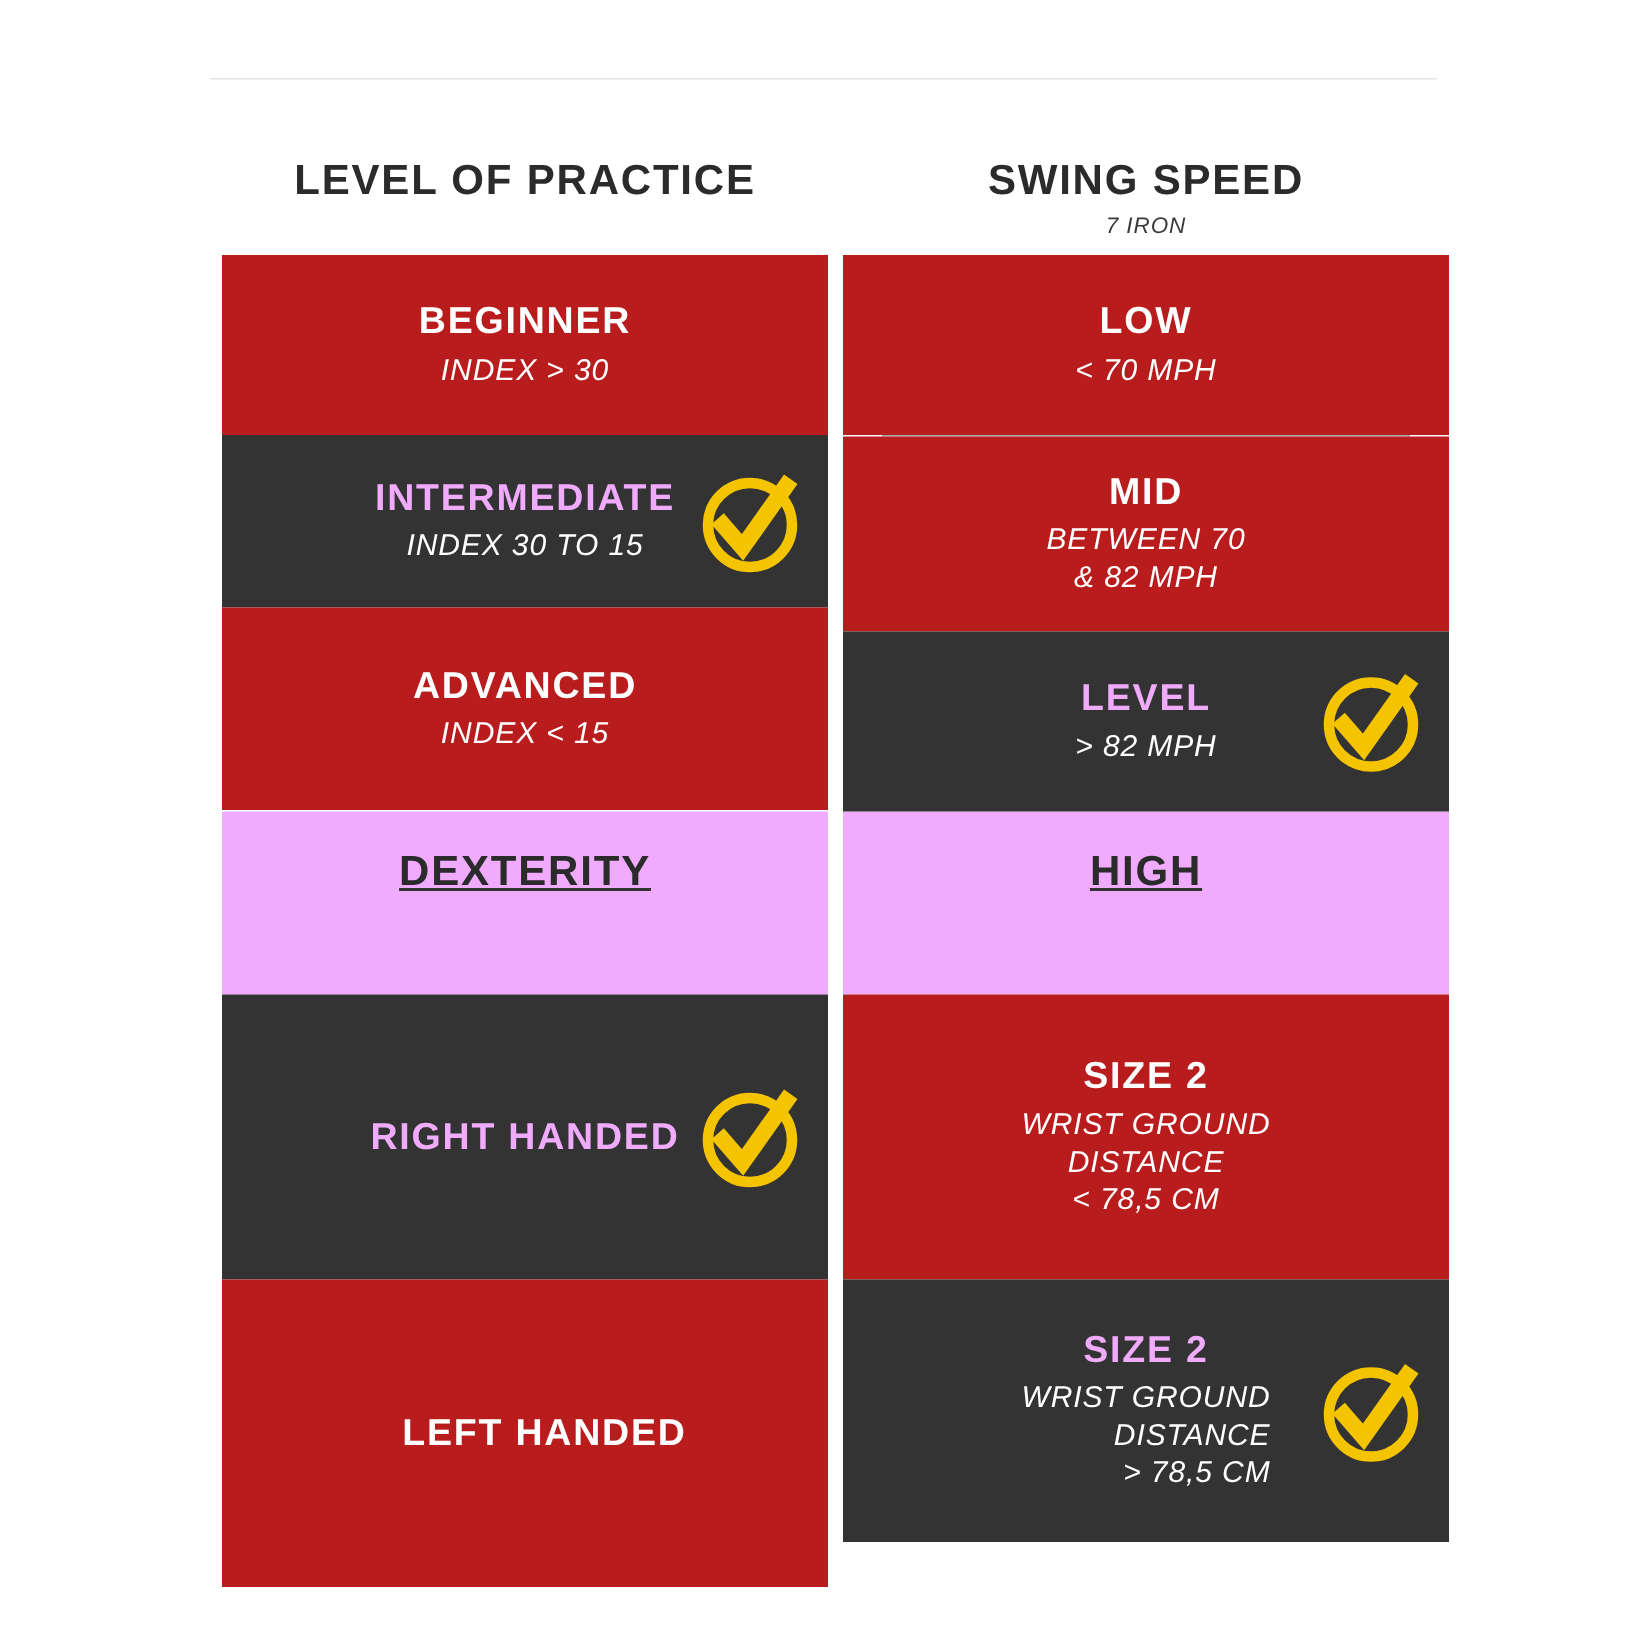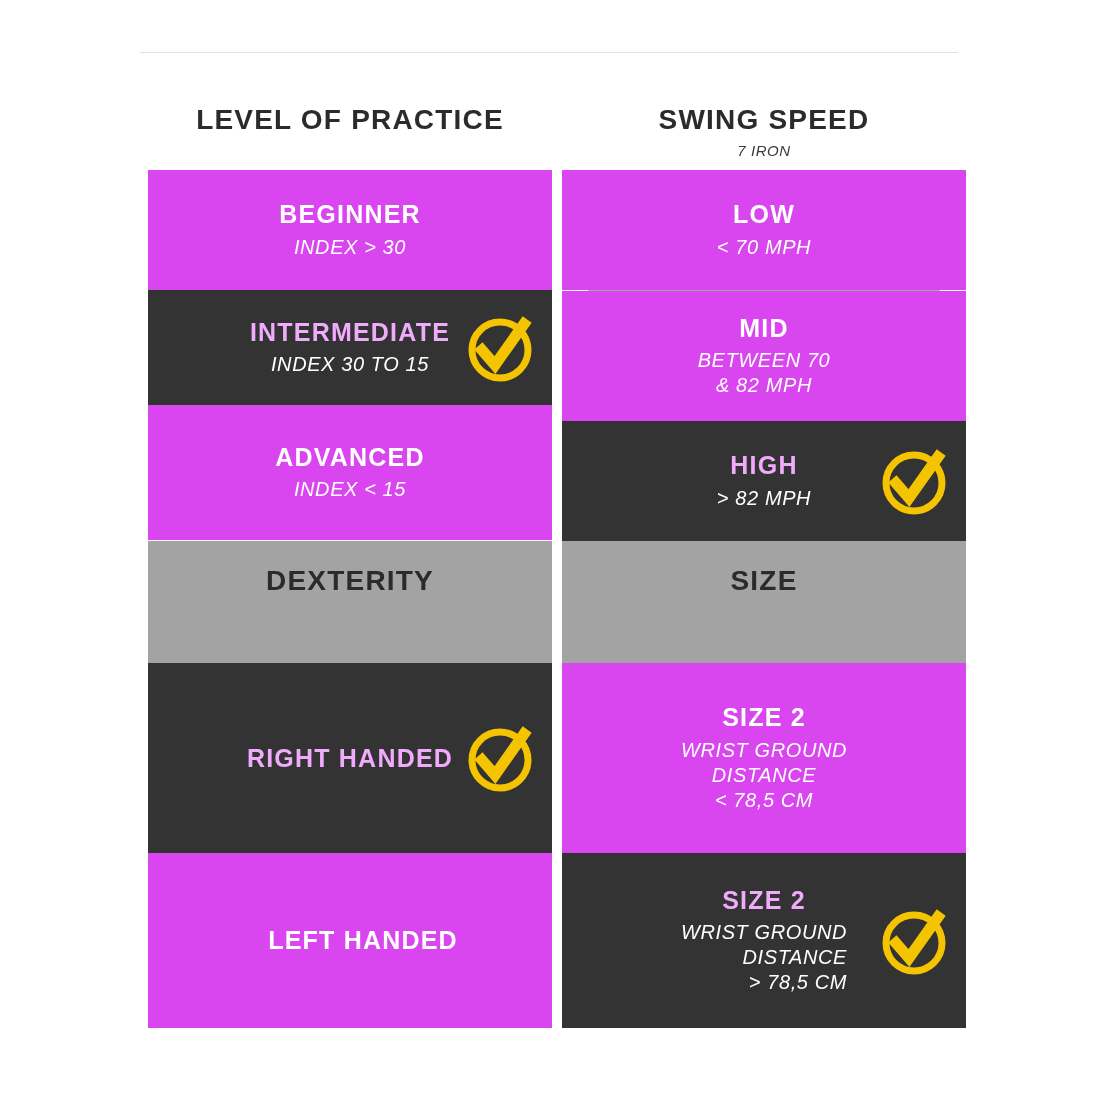--- a/index.html
+++ b/index.html
@@ -61,21 +61,21 @@
     letter-spacing: 0.6px;
     color: #3a3a3a;
     padding-bottom: 10px;
   }
   .heading-spacer {
     height: 28px;
   }
 
   .cell {
     position: relative;
-    background: #d946ef;
+    background: #b91c1c;
     color: #ffffff;
     box-sizing: border-box;
     display: flex;
     flex-direction: column;
     align-items: center;
     justify-content: center;
     text-align: center;
     padding: 14px 10px;
   }
   .cell.selected {
@@ -119,26 +119,26 @@
   
   .h-lp-1 { height: 120px; }
   .h-lp-2 { height: 115px; }
   .h-lp-3 { height: 135px; }
 
   .h-ss-1 { height: 120px; }
   .h-ss-2 { height: 130px; }
   .h-ss-3 { height: 120px; }
 
   .h-dx-1 { height: 190px; }
-  .h-dx-2 { height: 175px; padding-left: 36px; }
+  .h-dx-2 { height: 205px; padding-left: 36px; }
 
   .h-sz-1 { height: 190px; }
   .h-sz-2 { height: 175px; text-align: right; }
 
-  .block-white { background: #a3a3a3; height: 122px; }
+  .block-white { background: #f0abfc; height: 122px; text-decoration: underline; }
 </style>
 </head>
 <body>
 
 <div class="page">
 
   <div class="top-rule"></div>
 
   <div class="grid">
 
@@ -181,42 +181,42 @@
           <div class="title">LOW</div>
           <div class="desc">&lt; 70 MPH</div>
         </div>
         <div class="divider-line"></div>
         <div class="cell h-ss-2">
           <div class="title">MID</div>
           <div class="desc">BETWEEN 70
 &amp; 82 MPH</div>
         </div>
         <div class="cell selected h-ss-3">
-          <div class="title">HIGH</div>
+          <div class="title">LEVEL</div>
           <div class="desc">&gt; 82 MPH</div>
           <span class="check">
             <svg viewBox="0 0 76 76" width="76" height="76" aria-hidden="true">
               <circle cx="38" cy="40" r="28" fill="none" stroke="#f5c400" stroke-width="7"></circle>
               <path d="M20 40 L33 55 L62 14" fill="none" stroke="#f5c400" stroke-width="11" stroke-linecap="square" stroke-linejoin="miter"></path>
             </svg>
           </span>
         </div>
       </div>
 
     </div>
 
     <div class="row">
       <div class="col col-left">
         <div class="block-white">
           <div class="heading">DEXTERITY</div>
         </div>
       </div>
       <div class="col col-right">
         <div class="block-white">
-          <div class="heading">SIZE</div>
+          <div class="heading">HIGH</div>
         </div>
       </div>
     </div>
 
     <div class="row">
 
       <div class="col col-left">
         <div class="cell selected h-dx-1">
           <div class="title">RIGHT HANDED</div>
           <span class="check">

